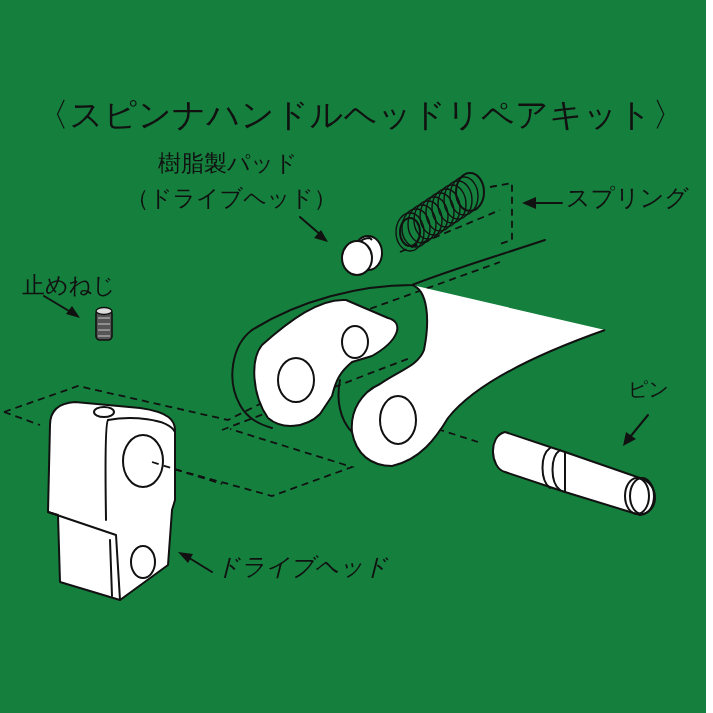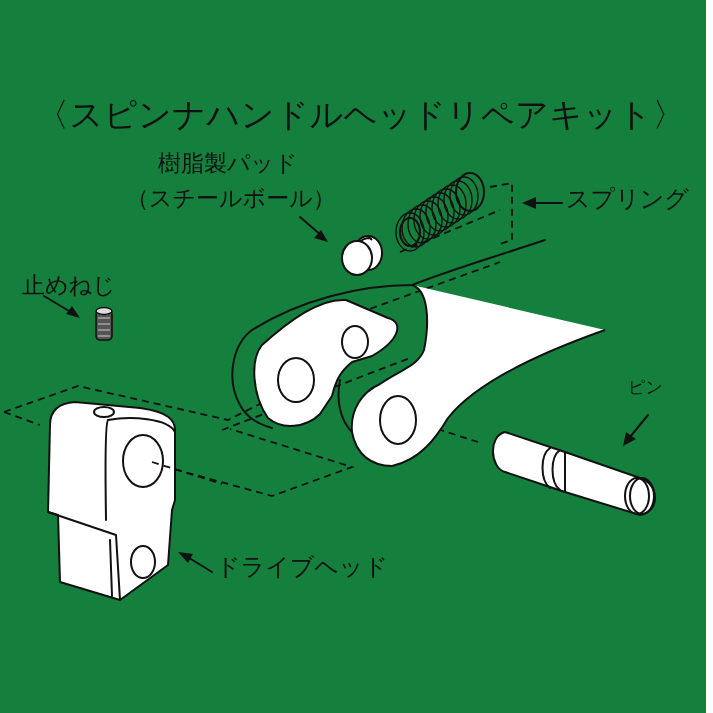--- a/index.html
+++ b/index.html
@@ -3,23 +3,23 @@
 <meta charset="utf-8">
 <style>
   html,body{margin:0;padding:0;background:#ffffff;}
   .canvas{position:relative;width:706px;height:713px;background:#15803d;overflow:hidden;font-family:"DejaVu Sans","Liberation Sans",sans-serif;color:#111;}
   .lbl{position:absolute;white-space:nowrap;color:#111;line-height:1.15;}
   .title{left:36px;top:96px;font-size:33px;letter-spacing:0.5px;}
   .pad1{left:158px;top:150px;font-size:23px;}
   .pad2{left:126px;top:185px;font-size:23px;}
   .screw1{left:22px;top:232px;font-size:23px;}
   .screw2{left:22px;top:264px;font-size:23px;margin-top:8px;}
-  .spring{left:566px;top:186px;font-size:24px;}
-  .pin{left:628px;top:378px;font-size:17px;}
-  .drive{left:216px;top:554px;font-size:24px;}
+  .spring{left:566px;top:186px;font-size:24px;font-family:Liberation Mono, monospace;}
+  .pin{left:628px;top:378px;font-size:20px;}
+  .drive{left:216px;top:554px;font-size:24px;font-style:italic;}
   svg.art{position:absolute;left:0;top:0;}
   .s{fill:none;stroke:#111;stroke-width:2;stroke-linecap:round;stroke-linejoin:round;}
   .w{fill:#fff;stroke:#111;stroke-width:2;stroke-linejoin:round;}
   .d{fill:none;stroke:#111;stroke-width:1.8;stroke-dasharray:7 5;}
   .thin{fill:none;stroke:#111;stroke-width:1.4;}
 </style>
 </head>
 <body>
 
 <div class="canvas">
@@ -127,18 +127,18 @@
       <line class="d" x1="152" y1="462" x2="222" y2="484"></line>
     </g>
     <g>
       <line class="s" x1="186" y1="556" x2="212" y2="572"></line>
       <path d="M178 552 L193 554 L188 563 Z" fill="#111"></path>
     </g>
   </svg>
 
   <div class="lbl title">〈スピンナハンドルヘッドリペアキット〉</div>
   <div class="lbl pad1">樹脂製パッド</div>
-  <div class="lbl pad2">（スチールボール）</div>
+  <div class="lbl pad2">（ドライブヘッド）</div>
   <div class="lbl screw2">止めねじ</div>
   <div class="lbl spring">スプリング</div>
   <div class="lbl pin">ピン</div>
   <div class="lbl drive">ドライブヘッド</div>
 </div>
 
 </body></html>

